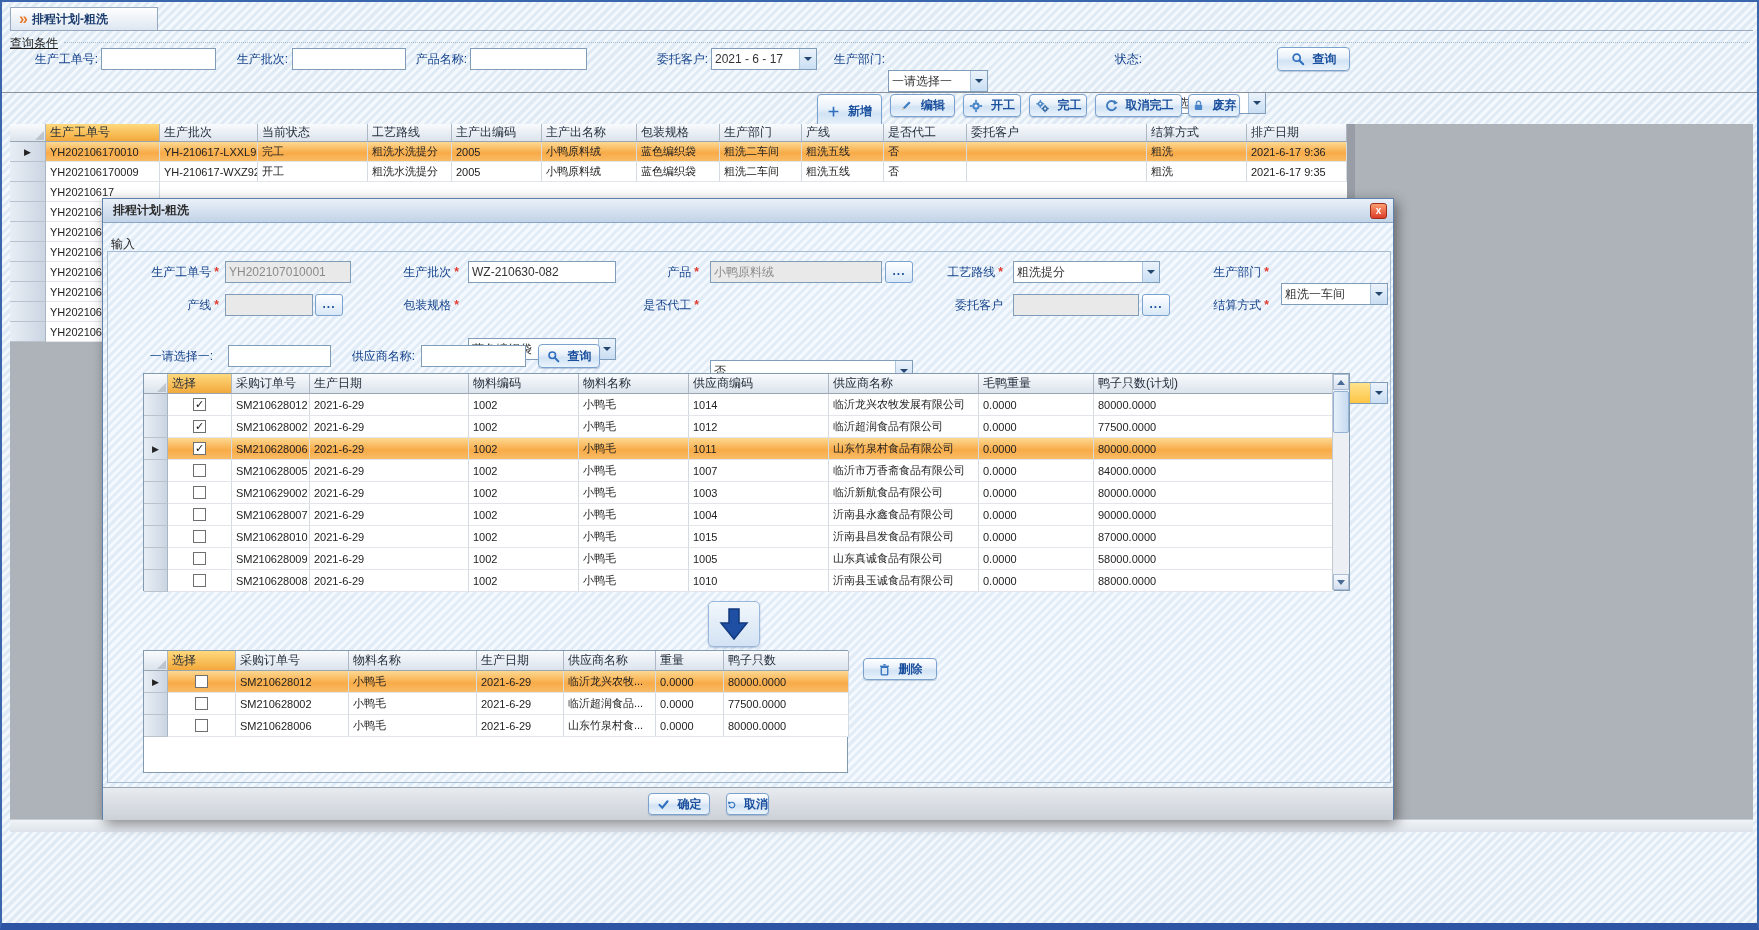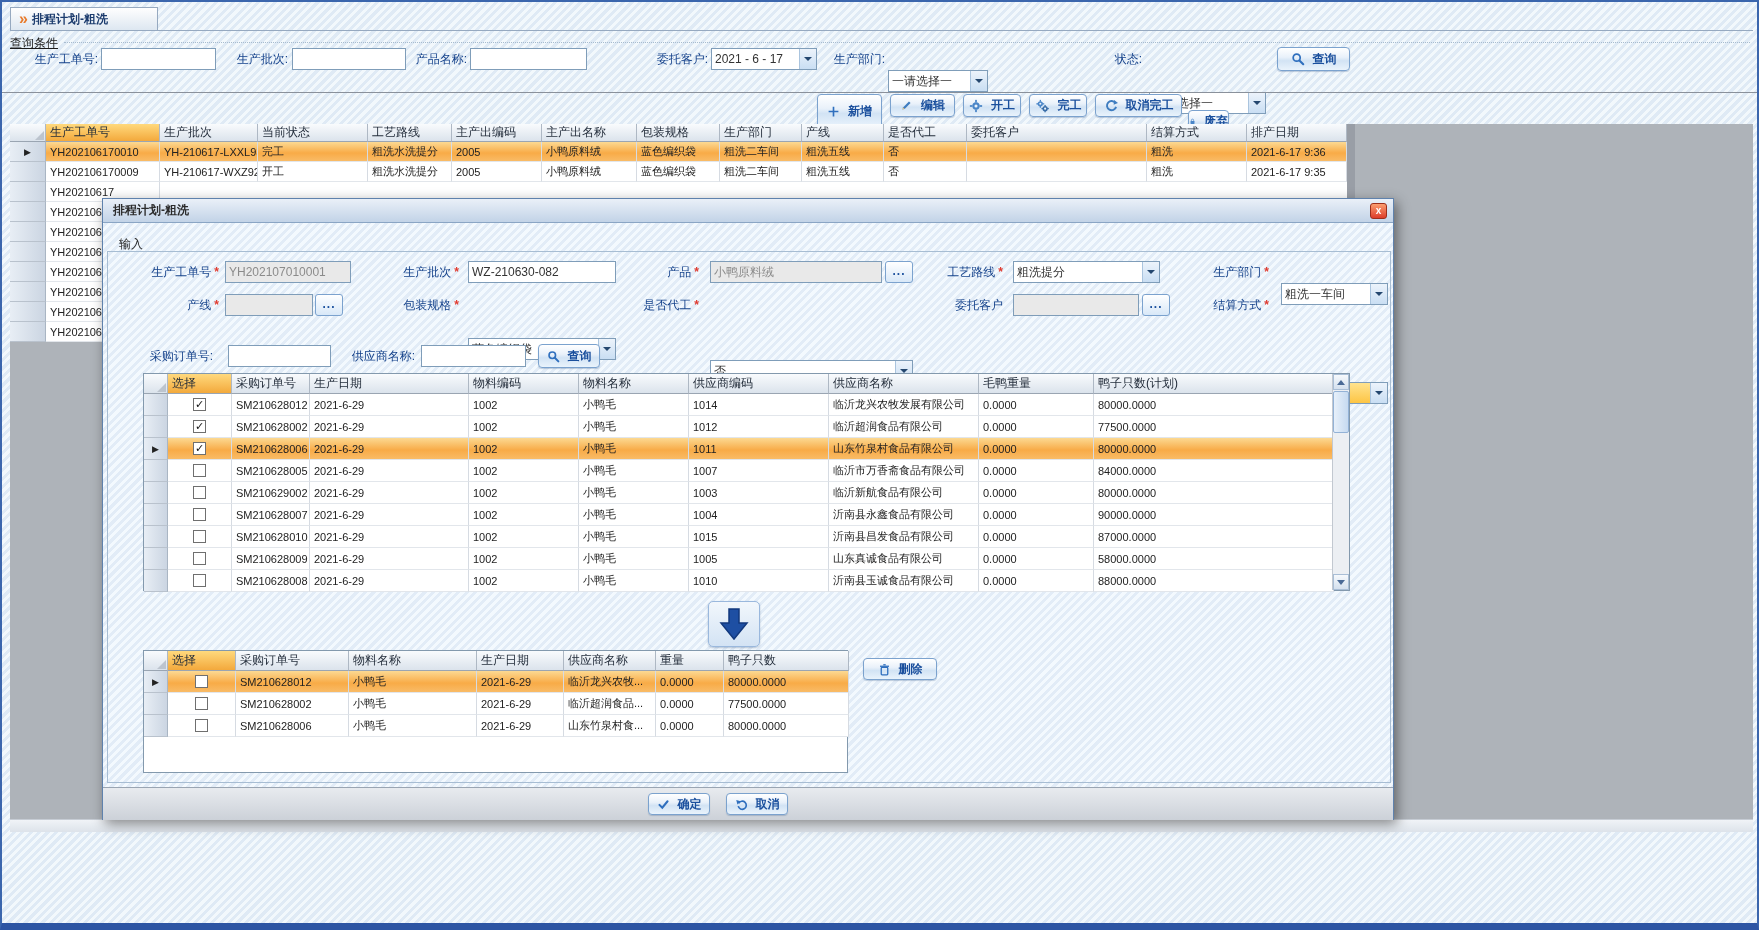--- a/index.html
+++ b/index.html
@@ -80,21 +80,21 @@
 .tri-dn {width:0;height:0;border-left:4px solid transparent;border-right:4px solid transparent;border-top:5px solid #4a6a96;}
 
 .dialog {position:absolute;left:100px;top:196px;width:1292px;height:622px;border:1px solid #5f82ad;
  background:repeating-linear-gradient(135deg,#e2ecf7 0 3px,#f3f9fe 3px 6px);box-shadow:3px 4px 12px rgba(0,0,0,.45);}
 .dtitle {position:absolute;left:0;top:0;right:0;height:24px;background:linear-gradient(#eaf0f8,#c2d3e7);
  border-bottom:1px solid #8aa5c4;display:flex;align-items:center;padding:0 10px;font-weight:bold;color:#2b2b2b;}
 .dclose {position:absolute;right:6px;top:4px;width:17px;height:16px;background:linear-gradient(#fb9e70,#dd3d2a);
  border:1px solid #9c2f1c;border-radius:3px;color:#fff;font-weight:bold;font-size:10px;display:flex;
  align-items:center;justify-content:center;line-height:1;}
 .dgroup {position:absolute;left:4px;top:52px;width:1284px;height:532px;border:1px solid #a7bdd3;}
-.dglabel {position:absolute;left:16px;top:37px;color:#1c1c1c;font-family:Liberation Serif, serif;}
+.dglabel {position:absolute;left:8px;top:37px;color:#1c1c1c;font-family:Liberation Serif, serif;}
 .whitebox {background:#fff;border:1px solid #8399ad;}
 .dfooter {position:absolute;left:0;top:588px;right:0;height:33px;background:linear-gradient(#e8ebef,#ccd1d8);
  border-top:1px solid #9aa5b2;}
 .xfer {border:1px solid #9ab8dd;border-radius:5px;background:linear-gradient(#f2f7fc,#d3e3f4);
  display:flex;align-items:center;justify-content:center;box-shadow:0 1px 2px rgba(80,110,150,.4);}
 svg.i {display:block;}
 </style>
 </head>
 <body>
 
@@ -199,21 +199,21 @@
       </svg>
     <span>完工</span>
   </div>
   <div class="abs btn" style="left:1093px;top:92px;width:87px;height:23px">
     <svg class="i" width="14" height="14" viewBox="0 0 16 16">
         <path d="M13 4.5A5.3 5.3 0 1 0 13.8 9" fill="none" stroke="#3f7dc0" stroke-width="2.2"></path>
         <polygon points="11.5,1 16,4.5 11,6.5" fill="#3f7dc0"></polygon>
       </svg>
     <span>取消完工</span>
   </div>
-  <div class="abs btn" style="left:1186px;top:108px;width:41px;height:23px">
+  <div class="abs btn" style="left:1186px;top:92px;width:52px;height:23px">
     <svg class="i" width="13" height="13" viewBox="0 0 16 16">
         <rect x="3.5" y="7" width="9" height="6.5" rx="1" fill="#4a86c8"></rect>
         <path d="M5.5 7V5a2.5 2.5 0 0 1 5 0v2" fill="none" stroke="#4a86c8" stroke-width="1.6"></path>
       </svg>
     <span>废弃</span>
   </div>
 
   <div class="abs grid" style="left:8px;top:122px;width:1743px;height:708px">
     <div class="ghead mghead">
       <div class="hc mc0" style="padding:0">
@@ -383,21 +383,21 @@
     <div class="abs brbtn" style="left:1039px;top:95px;width:28px">...</div>
 
     <div class="abs flab" style="left:1065px;top:95px;width:101px"><span>结算方式</span><span class="req">*</span></div>
     <div class="abs combo ybox" style="left:1178px;top:95px;width:107px">
       <span>粗洗</span>
       <span class="cbtn">
           <span class="arrow-down"></span>
         </span>
     </div>
 
-    <div class="abs flab" style="left:40px;top:146px;width:70px">采购订单号:</div>
+    <div class="abs flab" style="left:40px;top:146px;width:70px">一请选择一:</div>
     <div class="abs tbox" style="left:125px;top:146px;width:103px;background:#fff"></div>
     <div class="abs flab" style="left:230px;top:146px;width:82px">供应商名称:</div>
     <div class="abs tbox" style="left:318px;top:146px;width:105px;background:#fff"></div>
     <div class="abs btn" style="left:435px;top:145px;width:62px;height:24px">
       <svg class="i" width="13" height="13" viewBox="0 0 16 16">
           <circle cx="6.5" cy="6.5" r="4" fill="none" stroke="#2f6fbe" stroke-width="2"></circle>
           <line x1="9.6" y1="9.6" x2="14" y2="14" stroke="#2f6fbe" stroke-width="2.4" stroke-linecap="round"></line>
         </svg>
       <span>查询</span>
     </div>
@@ -636,21 +636,21 @@
       <span>删除</span>
     </div>
 
     <div class="dfooter"></div>
     <div class="abs btn" style="left:545px;top:594px;width:62px;height:22px">
       <svg class="i" width="13" height="13" viewBox="0 0 16 16">
           <polyline points="3,8.5 6.5,12 13,4" fill="none" stroke="#2f6fbe" stroke-width="2.5" stroke-linecap="round"></polyline>
         </svg>
       <span>确定</span>
     </div>
-    <div class="abs btn" style="left:623px;top:594px;width:62px;height:22px">
+    <div class="abs btn" style="left:623px;top:594px;width:43px;height:22px">
       <svg class="i" width="13" height="13" viewBox="0 0 16 16">
           <path d="M4.5 6.5A5 5 0 1 1 4 10" fill="none" stroke="#2f6fbe" stroke-width="2"></path>
           <polygon points="1.5,2.5 7,4 3,8" fill="#2f6fbe"></polygon>
         </svg>
       <span>取消</span>
     </div>
   </div>
 
 </div>
 

